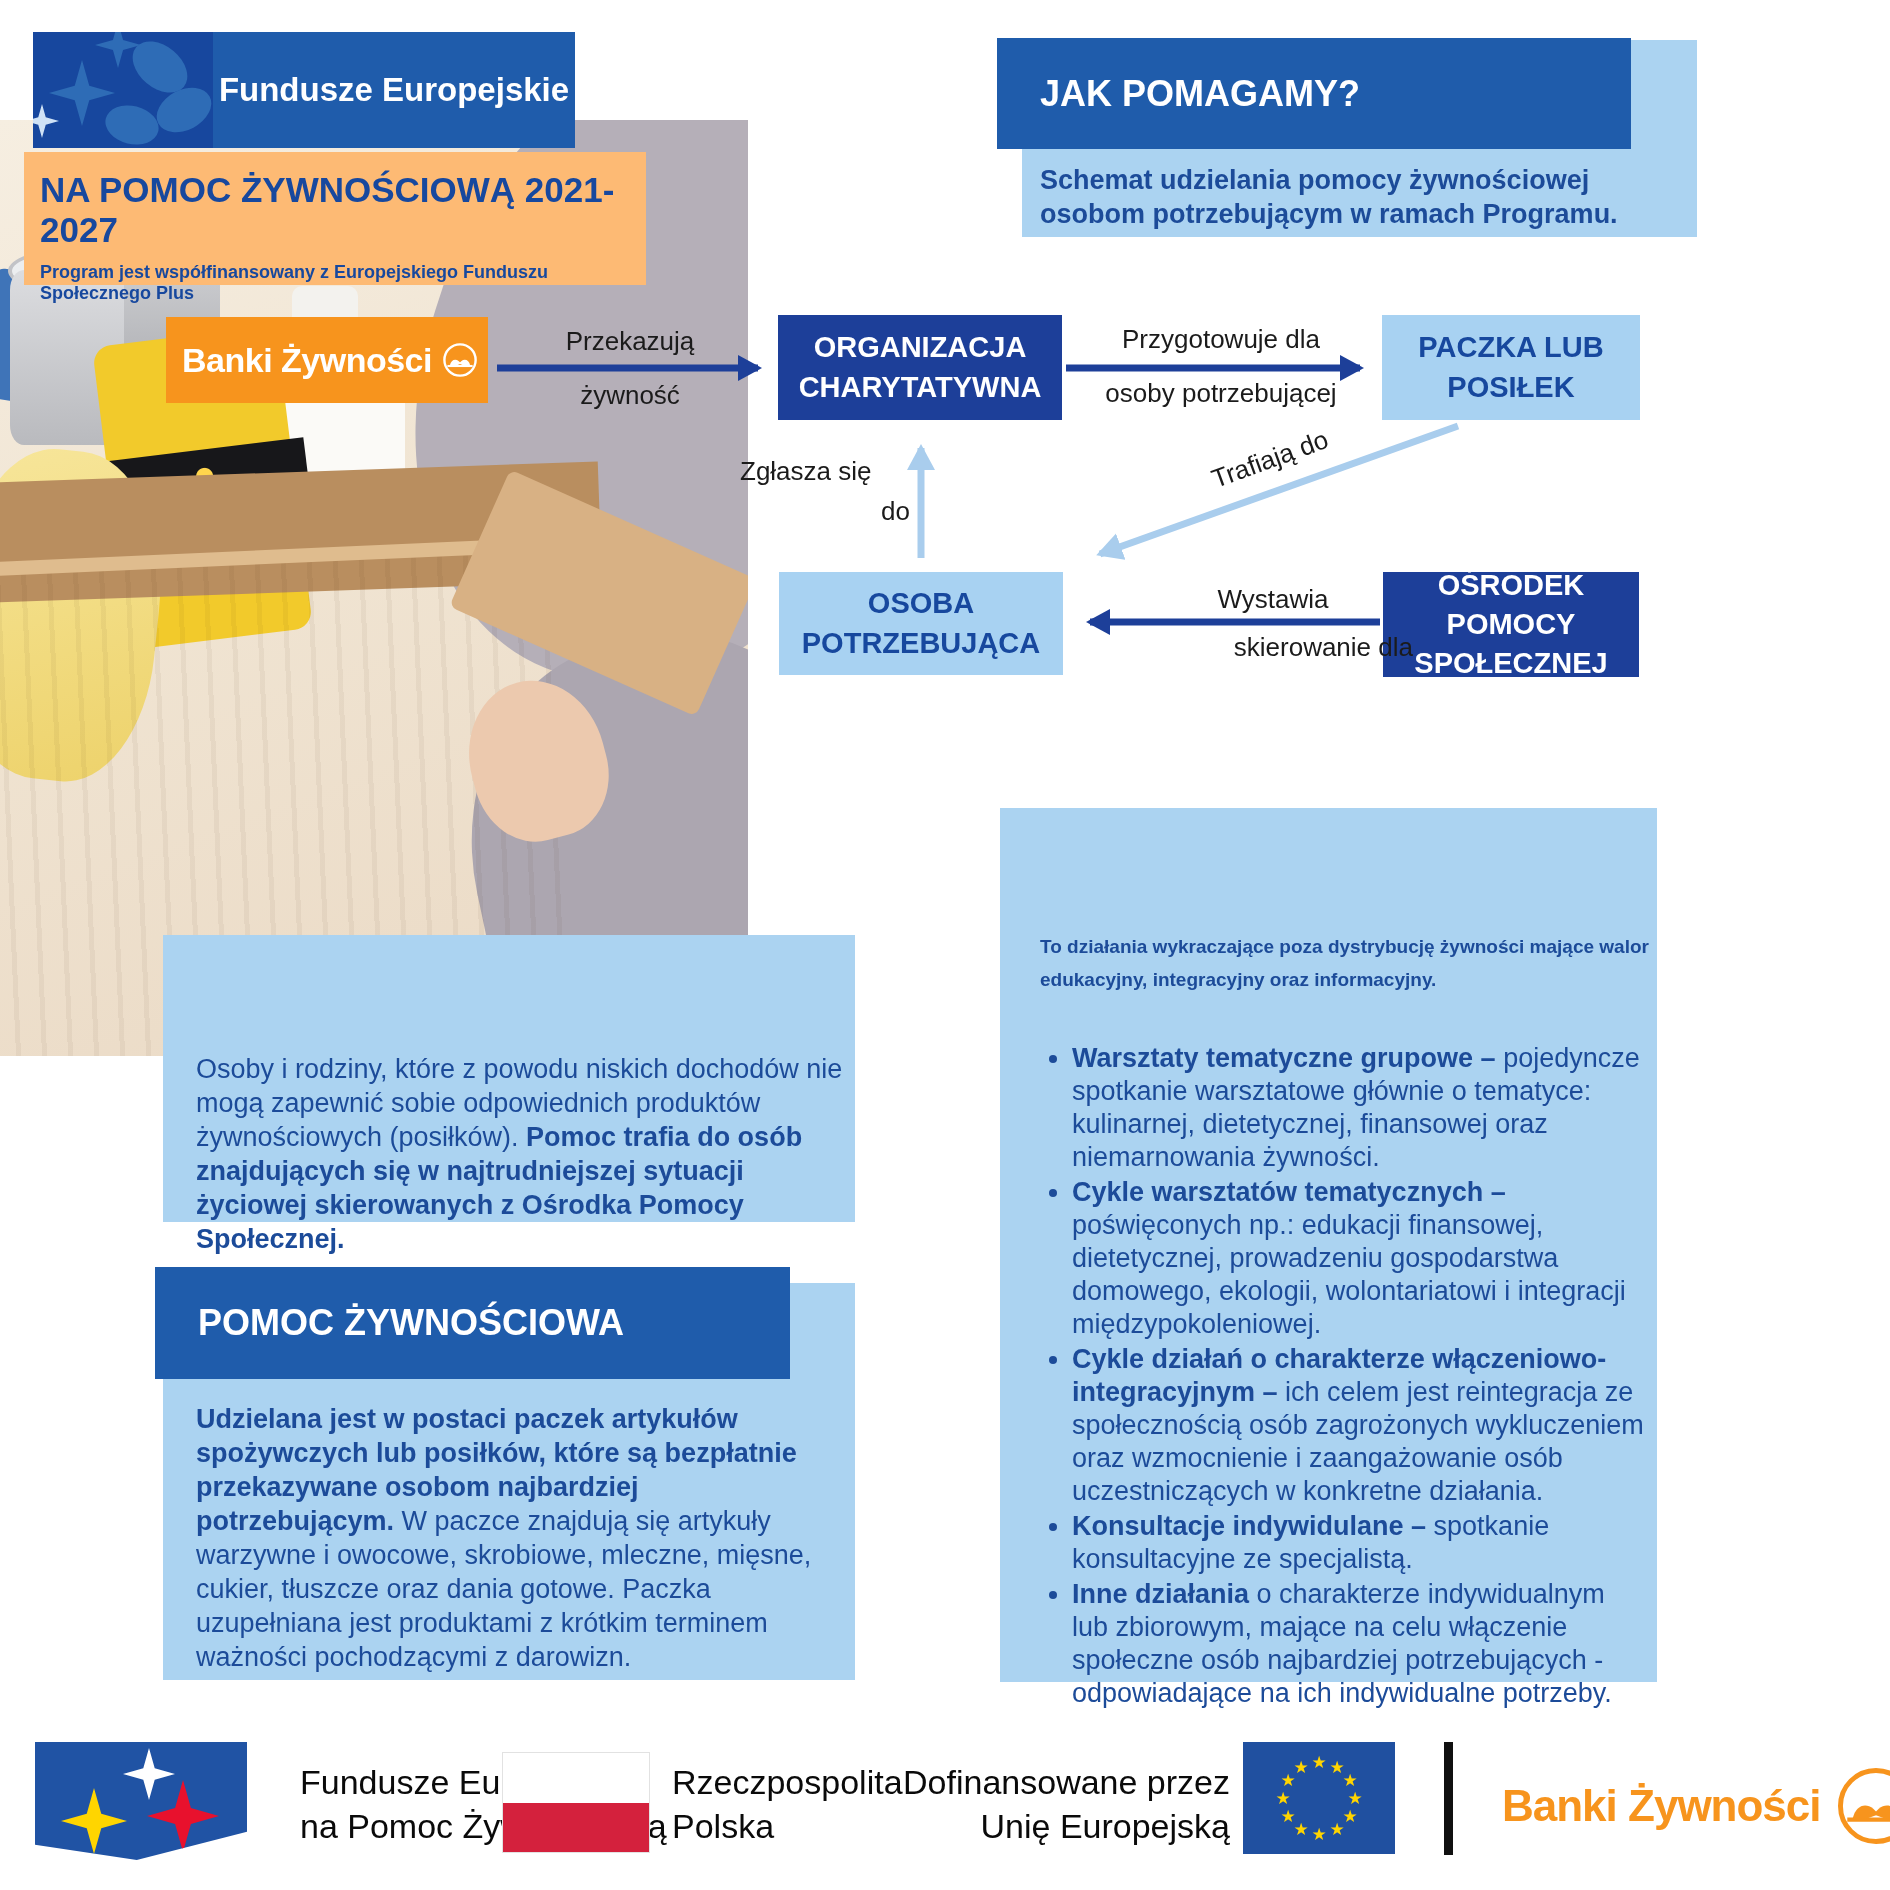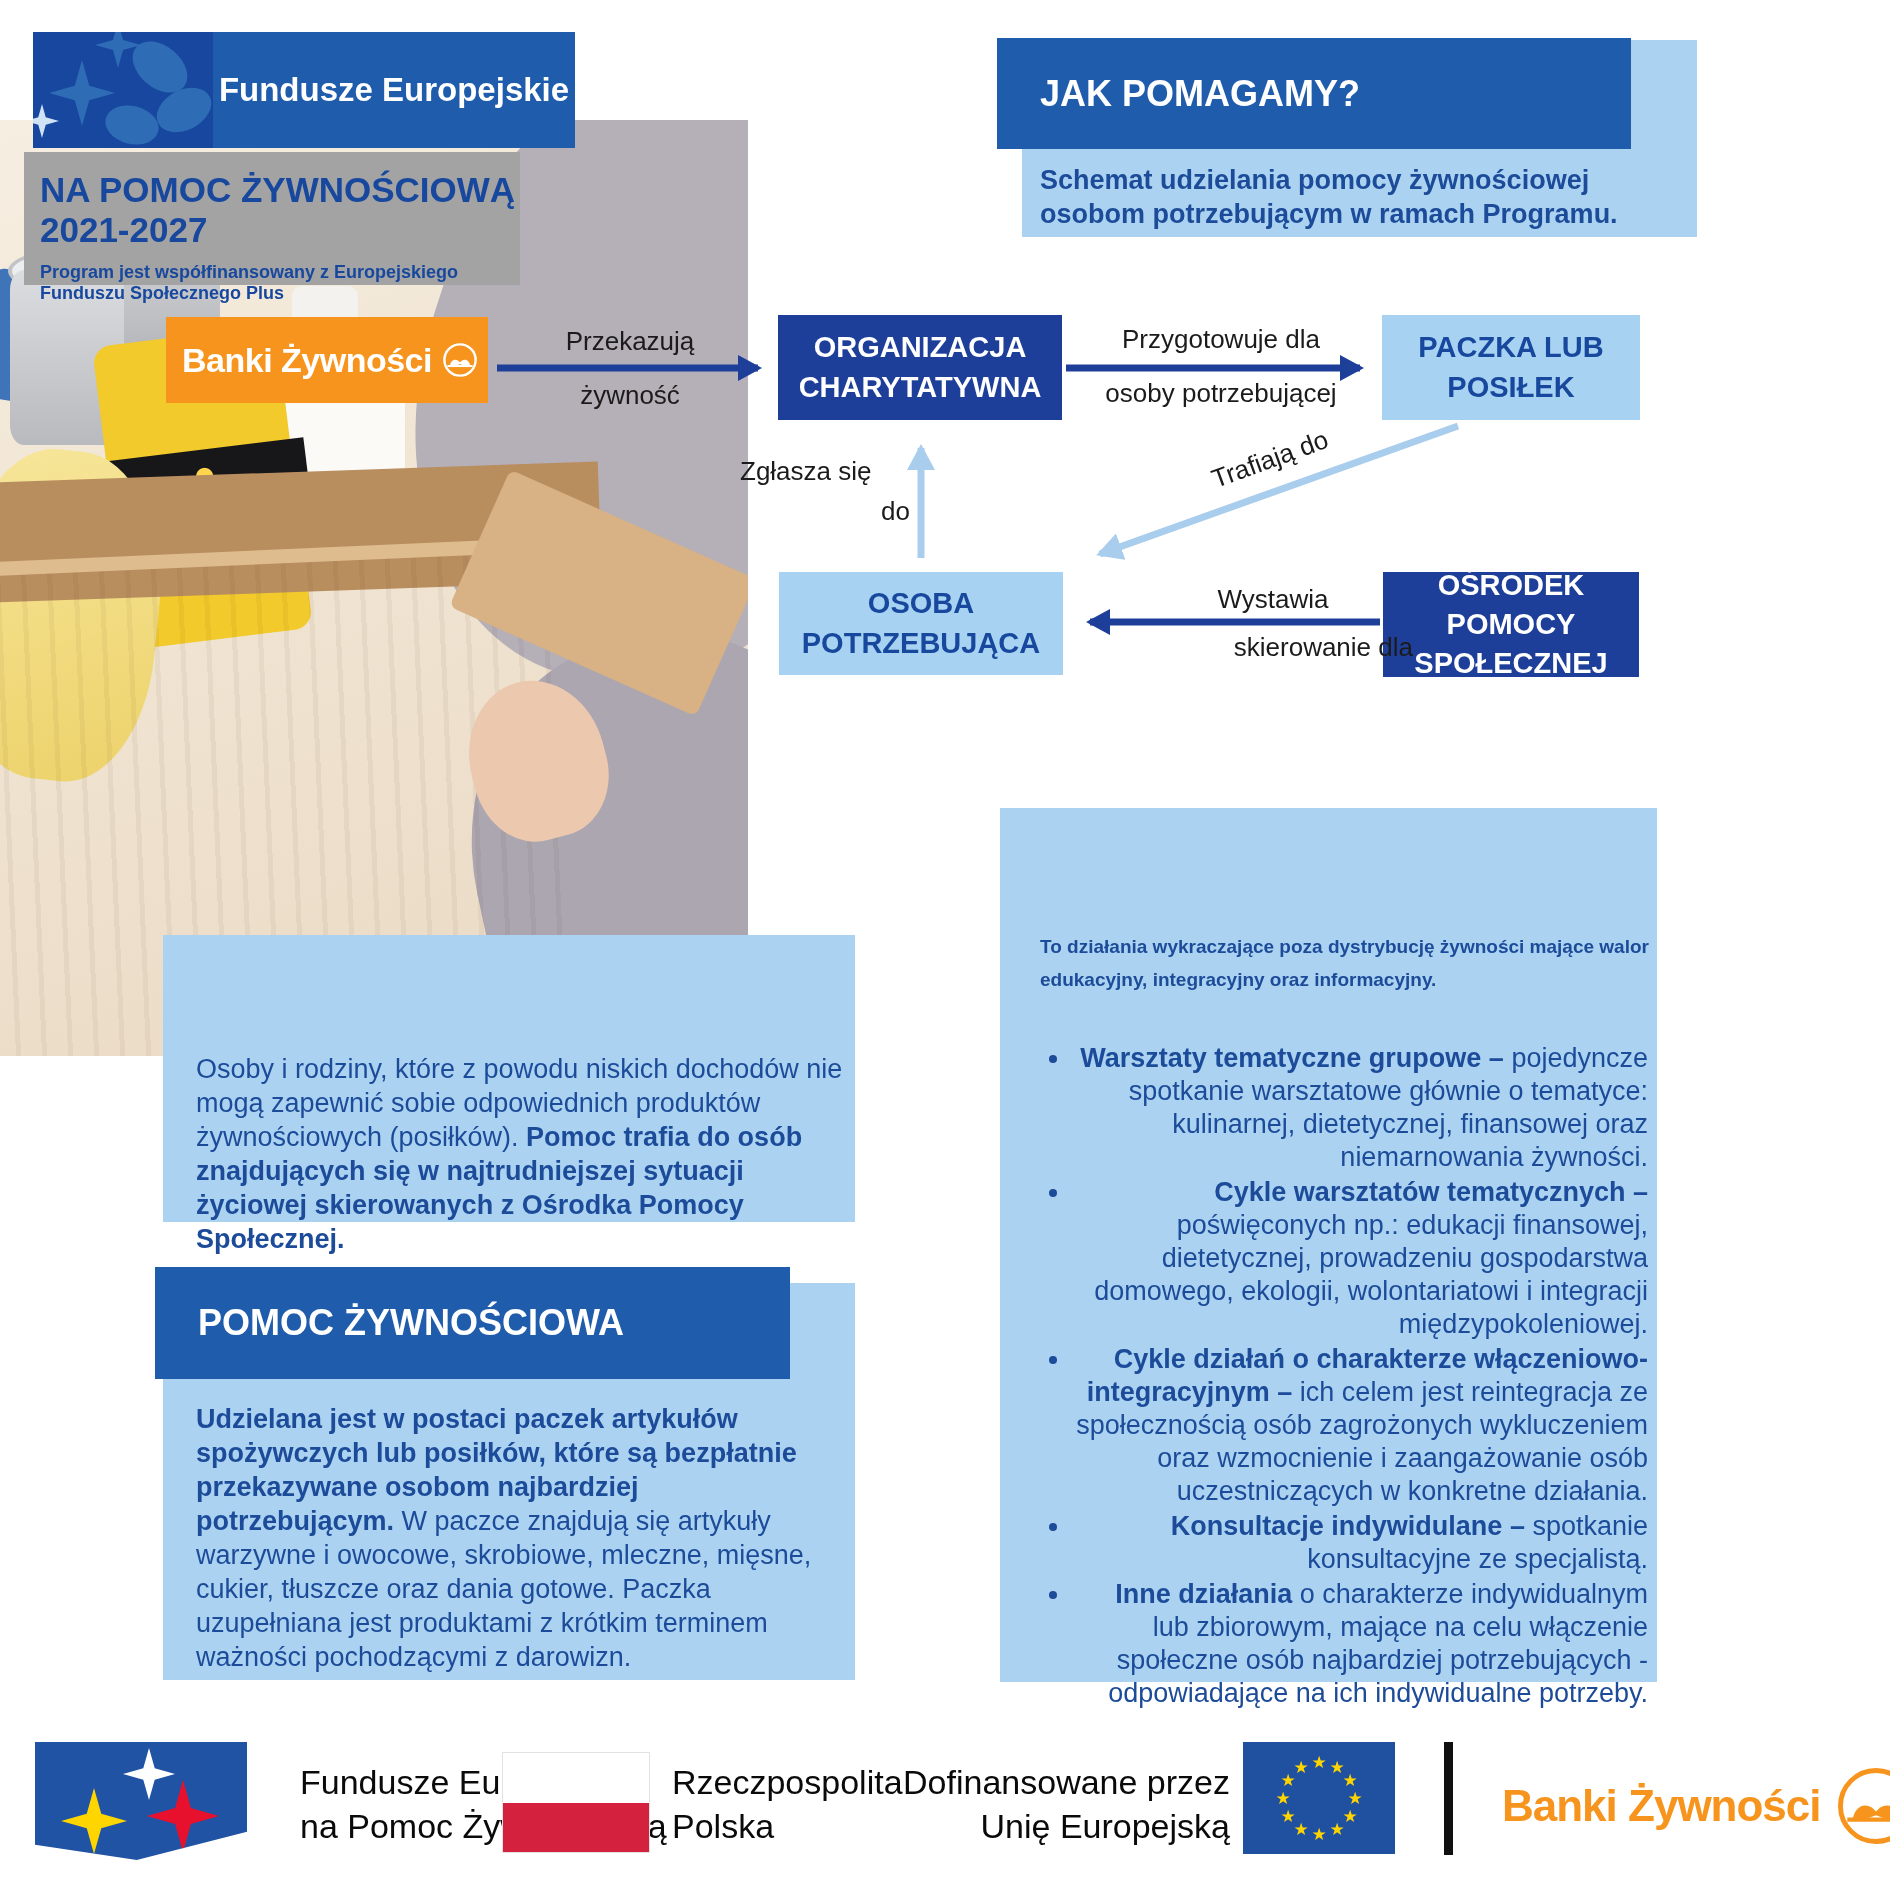--- a/index.html
+++ b/index.html
@@ -13,21 +13,21 @@
   .star4{position:absolute;clip-path:polygon(50% 0,61% 39%,100% 50%,61% 61%,50% 100%,39% 61%,0 50%,39% 39%);}
   .sq-star1{left:16px;top:28px;width:66px;height:66px;background:#2e6cb6;}
   .sq-star2{left:62px;top:-10px;width:46px;height:46px;background:#2e6cb6;}
   .sq-star3{left:-8px;top:72px;width:34px;height:34px;background:#cfe2f6;}
   .blob{position:absolute;border-radius:50%;background:#2e6cb6;}
   .sq-blob1{left:96px;top:14px;width:62px;height:42px;transform:rotate(40deg);}
   .sq-blob2{left:122px;top:58px;width:58px;height:40px;transform:rotate(-28deg);}
   .sq-blob3{left:72px;top:74px;width:54px;height:38px;transform:rotate(14deg);}
   .fe-bar{left:213px;top:32px;width:362px;height:116px;background:#1F5CAB;color:#fff;
           font-size:33px;font-weight:700;display:flex;align-items:center;justify-content:center;z-index:3;}
-  .napomoc{left:24px;top:152px;width:496px;height:133px;background:#a3a3a3;z-index:3;}
+  .napomoc{left:24px;top:152px;width:622px;height:133px;background:#fdba74;z-index:3;}
   .napomoc .t{margin:18px 0 0 16px;font-size:35px;font-weight:700;color:#17489E;}
   .napomoc .s{margin:12px 0 0 16px;font-size:18px;font-weight:700;color:#17489E;}
 
   
   .photo{left:0;top:120px;width:748px;height:936px;overflow:hidden;z-index:1;
          background:linear-gradient(160deg,#f6eee1 0%,#f0e4d2 45%,#ead9c4 100%);}
   .photo div{position:absolute;}
   .ph-arm{right:-150px;top:-70px;width:470px;height:640px;background:#b5afb8;border-radius:48%;transform:rotate(18deg);}
   .ph-arm2{right:-130px;bottom:-60px;width:400px;height:480px;background:#aca6b0;border-radius:45%;transform:rotate(-12deg);}
   .ph-blue{left:-14px;top:150px;width:46px;height:130px;background:#3f74b8;border-radius:10px;transform:rotate(8deg);}
@@ -92,21 +92,21 @@
   .pomoc-header{left:155px;top:1267px;width:635px;height:112px;padding-left:43px;}
   .pomoc-body{left:196px;top:1402px;width:648px;}
   .body-text b{font-weight:700;}
 
   
   .dz-panel{left:1000px;top:808px;width:657px;height:874px;background:#ABD3F1;z-index:3;}
   .dz-header{left:992px;top:805px;width:600px;height:113px;padding-left:48px;}
   .dz-intro{left:1040px;top:930px;width:612px;font-size:19px;font-weight:700;color:#1C4B99;line-height:33px;z-index:4;}
   .dz-list{left:1042px;top:1042px;width:606px;z-index:4;}
   .dz-list ul{margin:0;padding-left:30px;}
-  .dz-list li{font-size:27px;line-height:33px;color:#1C4B99;margin-bottom:2px;text-align:right;}
+  .dz-list li{font-size:27px;line-height:33px;color:#1C4B99;margin-bottom:2px;}
   .dz-list li::marker{color:#1C4B99;}
 
   
   .fe-flag{left:35px;top:1742px;width:212px;height:118px;background:#2053A4;z-index:2;
            clip-path:polygon(0 0,100% 0,100% 76%,48% 100%,0 87%);}
   .fe-star-white{left:88px;top:6px;width:52px;height:52px;background:#fff;}
   .fe-star-yellow{left:26px;top:46px;width:66px;height:66px;background:#FFD500;}
   .fe-star-red{left:112px;top:38px;width:72px;height:72px;background:#E8112D;}
   .foot-text{position:absolute;font-size:34px;font-weight:500;color:#0a0a0a;line-height:44px;z-index:2;}
   .fe-text{left:300px;top:1760px;}

